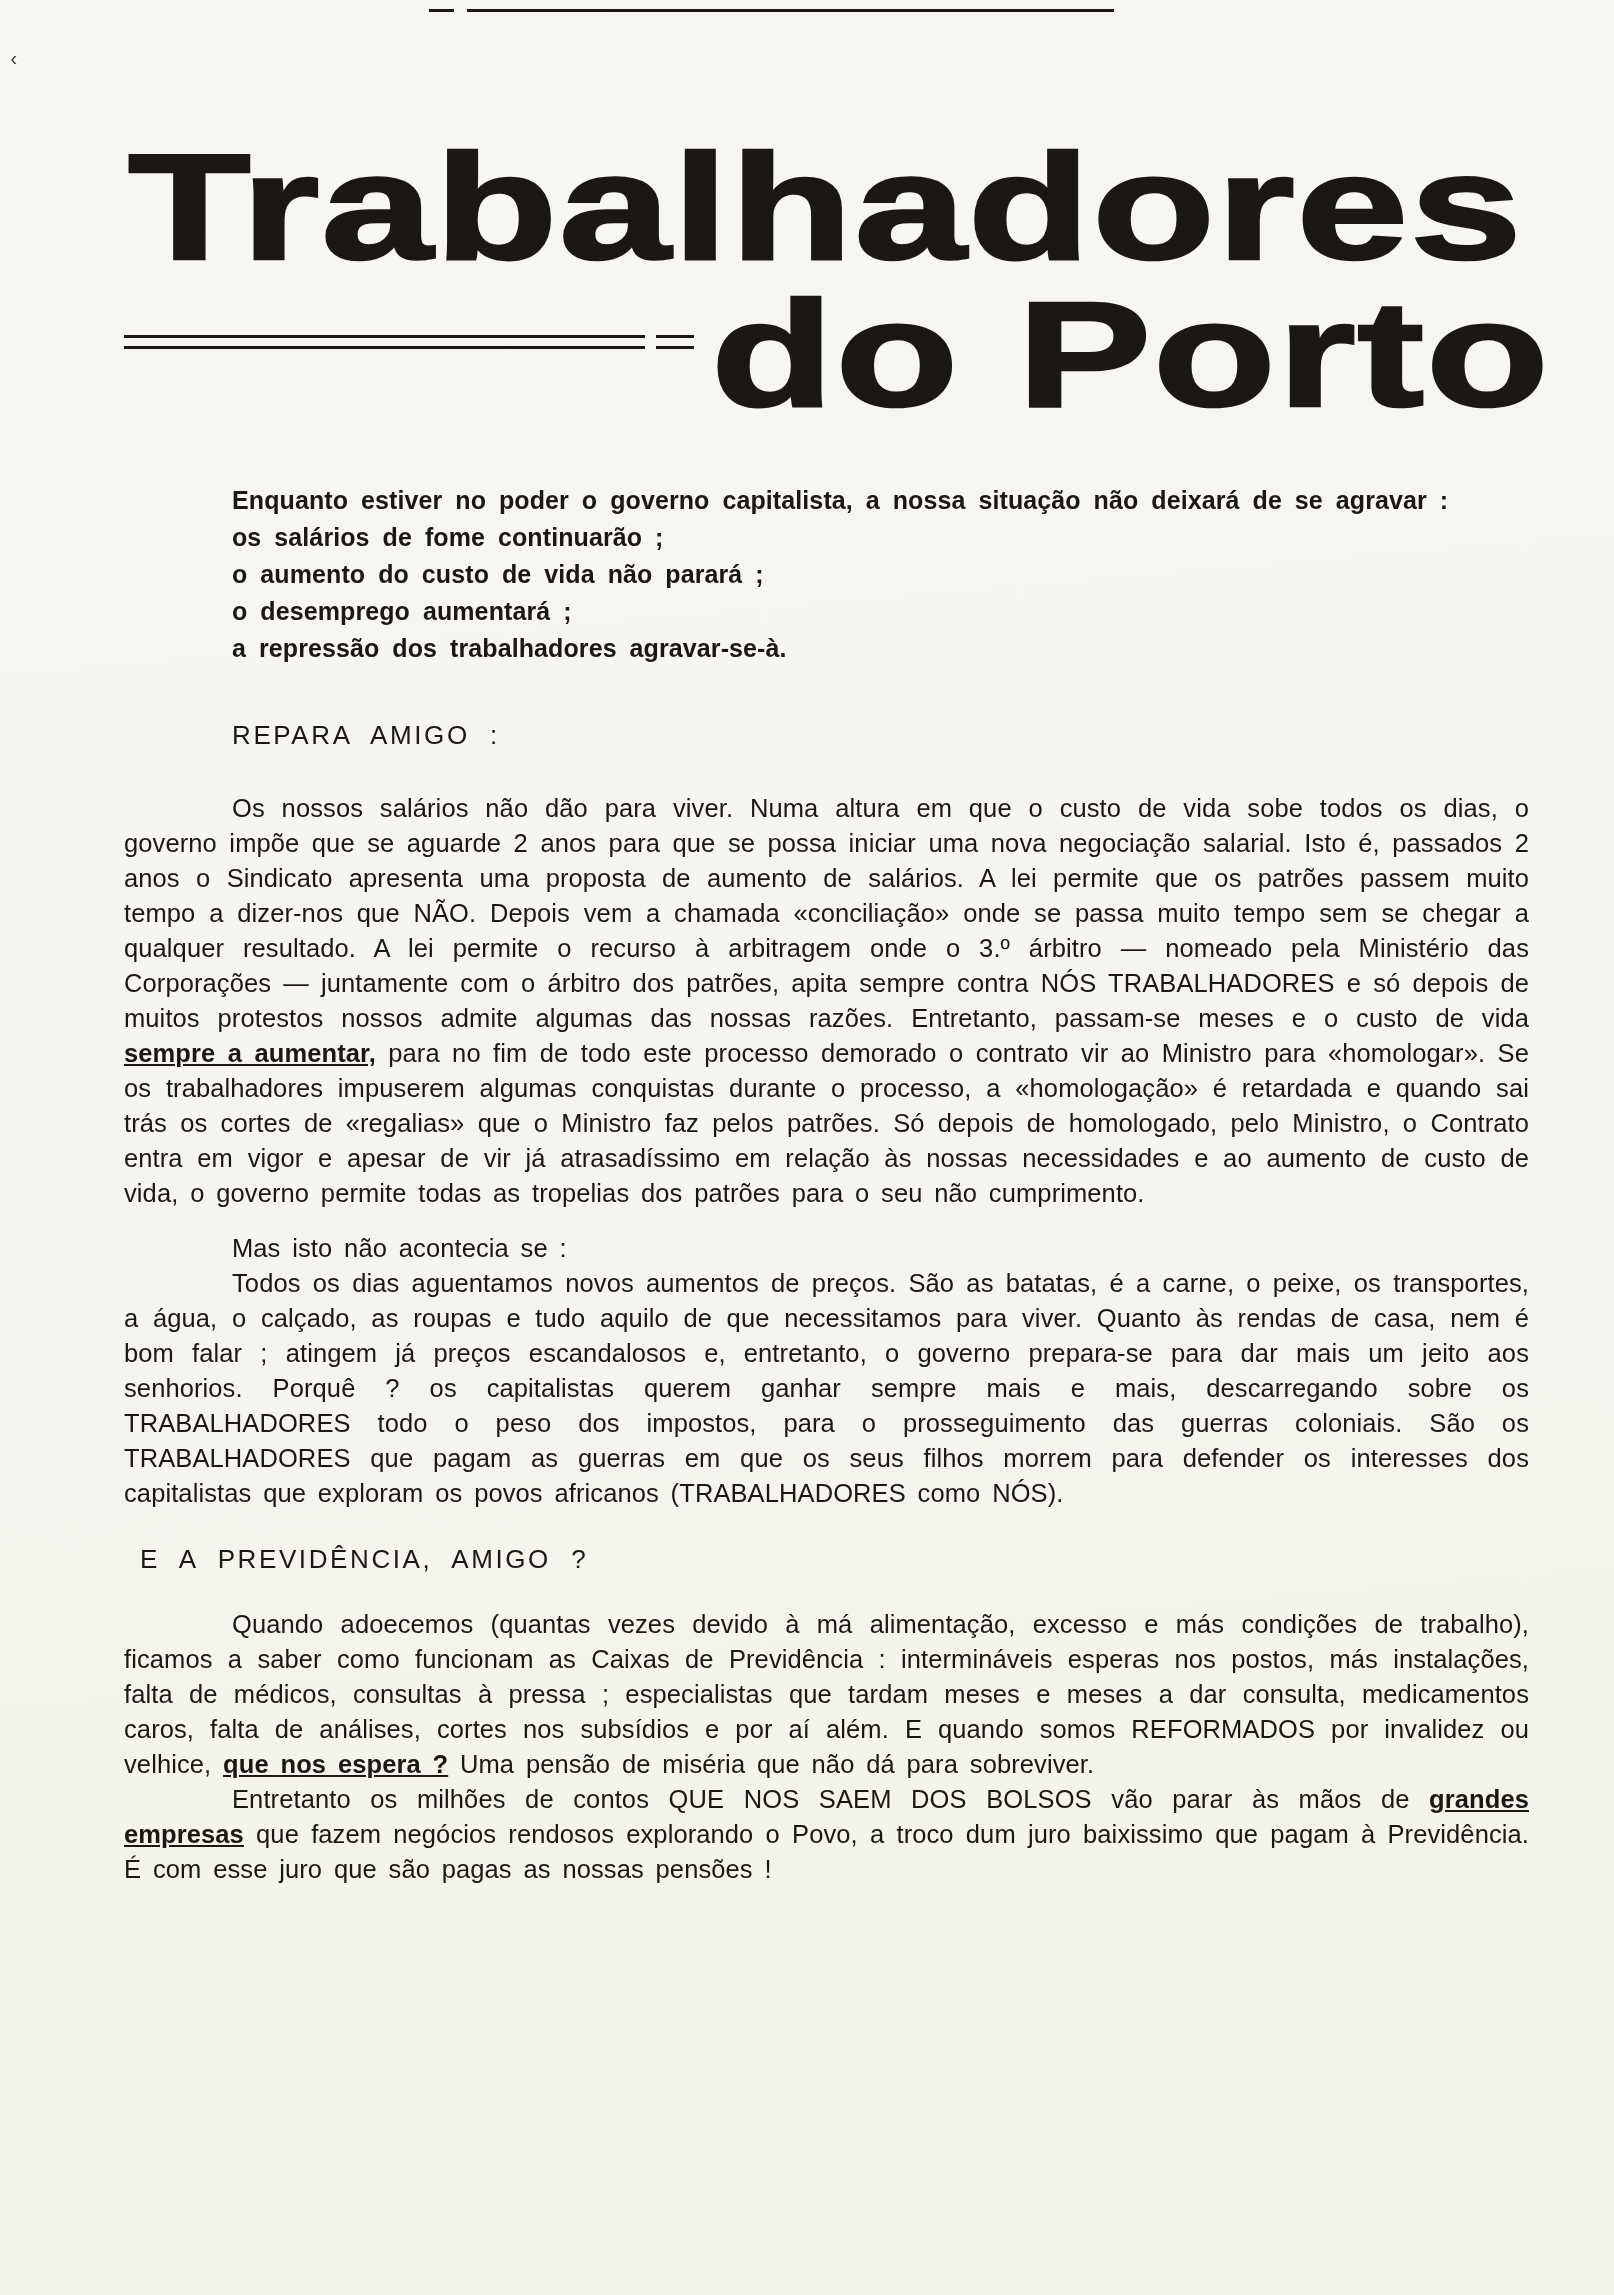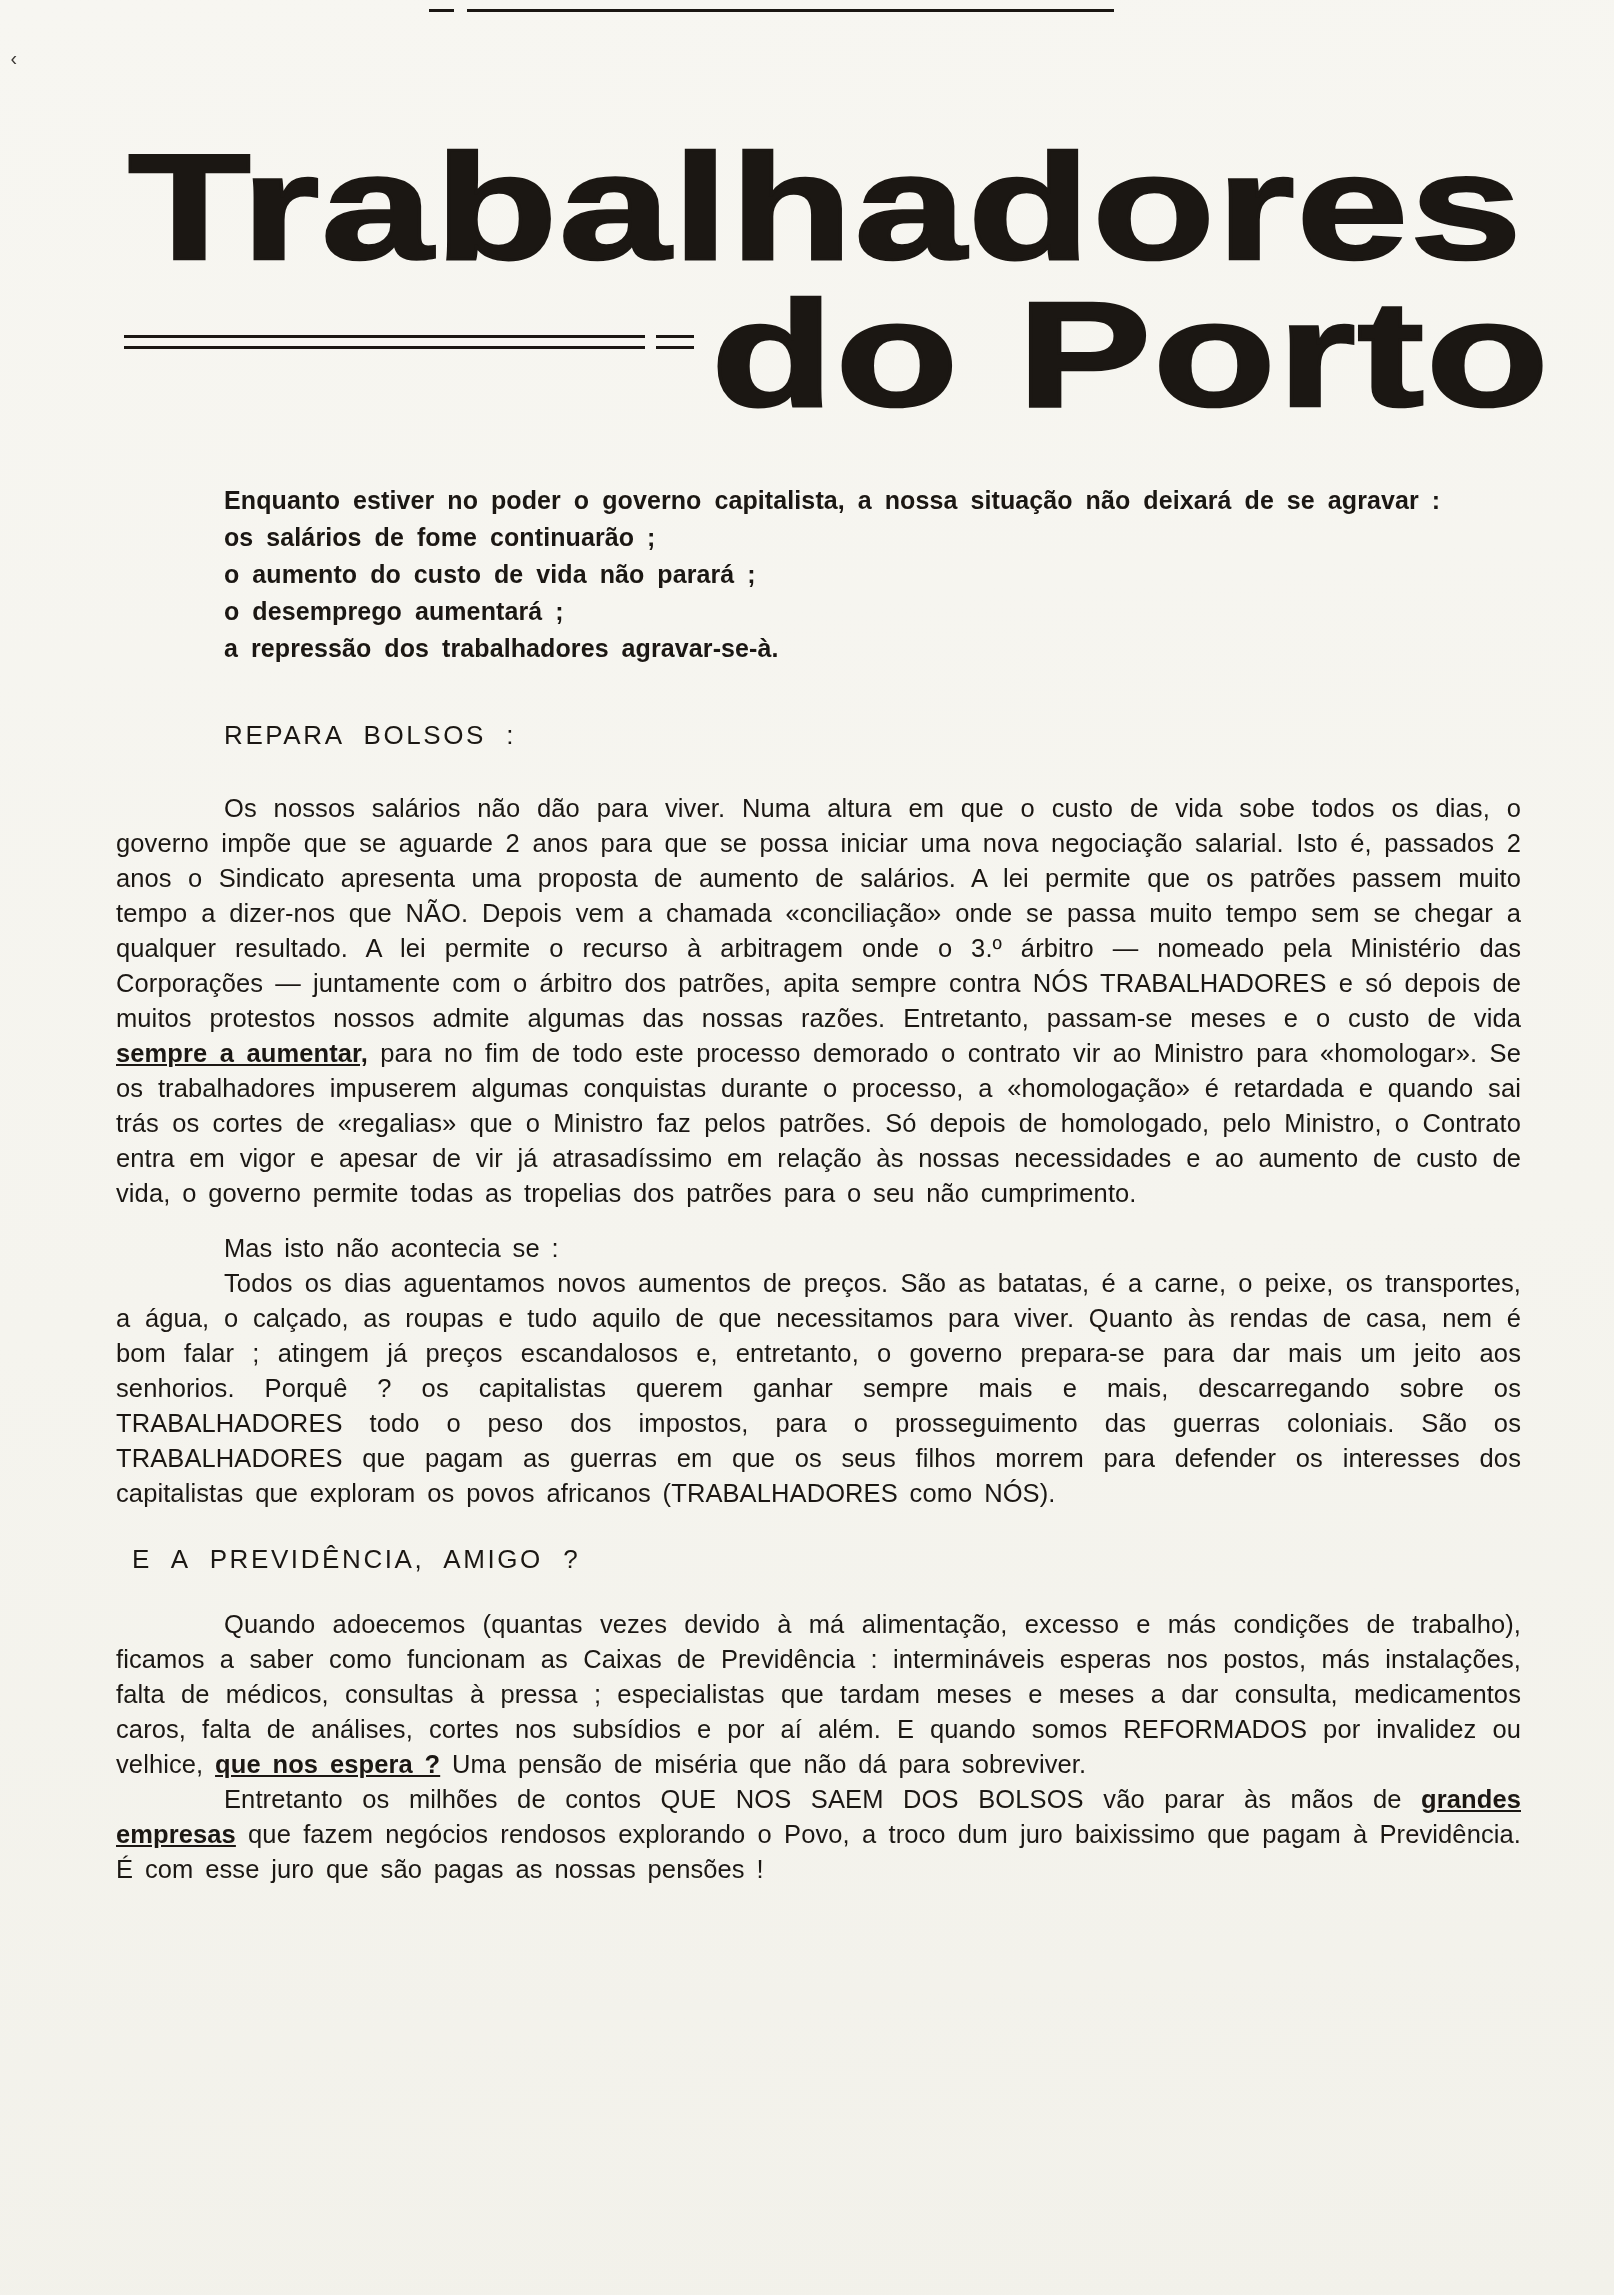--- a/index.html
+++ b/index.html
@@ -29,21 +29,21 @@
   }
   .mast1 { top:131px; left:128px; }
   .mast2 { top:278px; left:711px; }
   .dbl-rule {
     position:absolute; top:335px; left:124px; width:521px; height:14.4px;
     border-top:3.9px solid currentColor; border-bottom:3.9px solid currentColor;
   }
   .dbl-rule.short { left:656px; width:38px; }
   
   .doc {
-    position:absolute; left:116px; top:0; width:1405px;
+    position:absolute; left:124px; top:0; width:1405px;
     padding-top:482px;
     font-size:25.5px; line-height:35px;
     letter-spacing:0.1px; word-spacing:4.6px;
     text-align:justify;
   }
   .intro {
     margin-left:108px; margin-bottom:51px;
     font-weight:bold; font-size:25px; line-height:37px;
     word-spacing:5.9px; text-align:left;
   }
@@ -82,21 +82,21 @@
   <div class="doc">
 
     <div class="intro">
       <div>Enquanto estiver no poder o governo capitalista, a nossa situação não deixará de se agravar :</div>
       <div>os salários de fome continuarão ;</div>
       <div>o aumento do custo de vida não parará ;</div>
       <div>o desemprego aumentará ;</div>
       <div>a repressão dos trabalhadores agravar-se-à.</div>
     </div>
 
-    <div class="heading h-repara">REPARA BOLSOS :</div>
+    <div class="heading h-repara">REPARA AMIGO :</div>
 
     <div class="para p1"><span>Os nossos salários não dão para viver. Numa altura em que o custo de vida sobe todos os dias, o governo impõe que se aguarde 2 anos para que se possa iniciar uma nova negociação salarial. Isto é, passados 2 anos o Sindicato apresenta uma proposta de aumento de salários. A lei permite que os patrões passem muito tempo a dizer-nos que NÃO. Depois vem a chamada «conciliação» onde se passa muito tempo sem se chegar a qualquer resultado. A lei permite o recurso à arbitragem onde o 3.º árbitro — nomeado pela Ministério das Corporações — juntamente com o árbitro dos patrões, apita sempre contra NÓS TRABALHADORES e só depois de muitos protestos nossos admite algumas das nossas razões. Entretanto, passam-se meses e o custo de vida </span><span class="seg-bold">sempre a aumentar,</span><span> para no fim de todo este processo demorado o contrato vir ao Ministro para «homologar». Se os trabalhadores impuserem algumas conquistas durante o processo, a «homologação» é retardada e quando sai trás os cortes de «regalias» que o Ministro faz pelos patrões. Só depois de homologado, pelo Ministro, o Contrato entra em vigor e apesar de vir já atrasadíssimo em relação às nossas necessidades e ao aumento de custo de vida, o governo permite todas as tropelias dos patrões para o seu não cumprimento.</span></div>
 
 
     <div class="slogan">
       <div class="slogan-label">Mas isto não acontecia se :</div>
     </div>
 
 
     <div class="para p3"><span>Todos os dias aguentamos novos aumentos de preços. São as batatas, é a carne, o peixe, os transportes, a água, o calçado, as roupas e tudo aquilo de que necessitamos para viver. Quanto às rendas de casa, nem é bom falar ; atingem já preços escandalosos e, entretanto, o governo prepara-se para dar mais um jeito aos senhorios. Porquê ? os capitalistas querem ganhar sempre mais e mais, descarregando sobre os TRABALHADORES todo o peso dos impostos, para o prosseguimento das guerras coloniais. São os TRABALHADORES que pagam as guerras em que os seus filhos morrem para defender os interesses dos capitalistas que exploram os povos africanos (TRABALHADORES como NÓS).</span></div>

